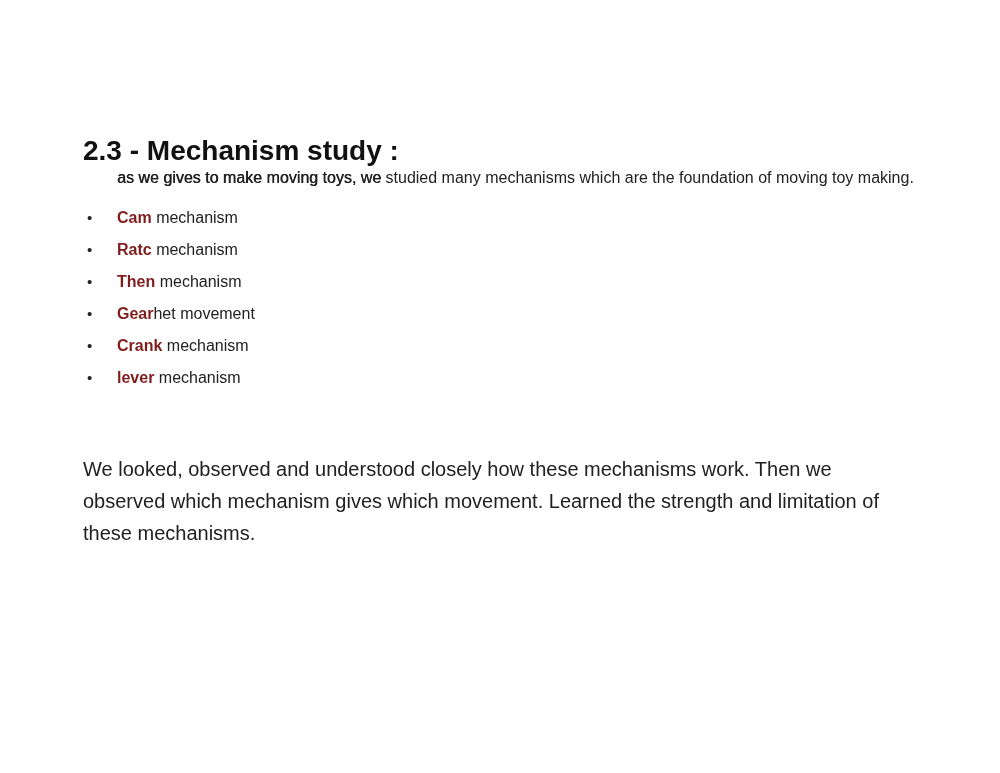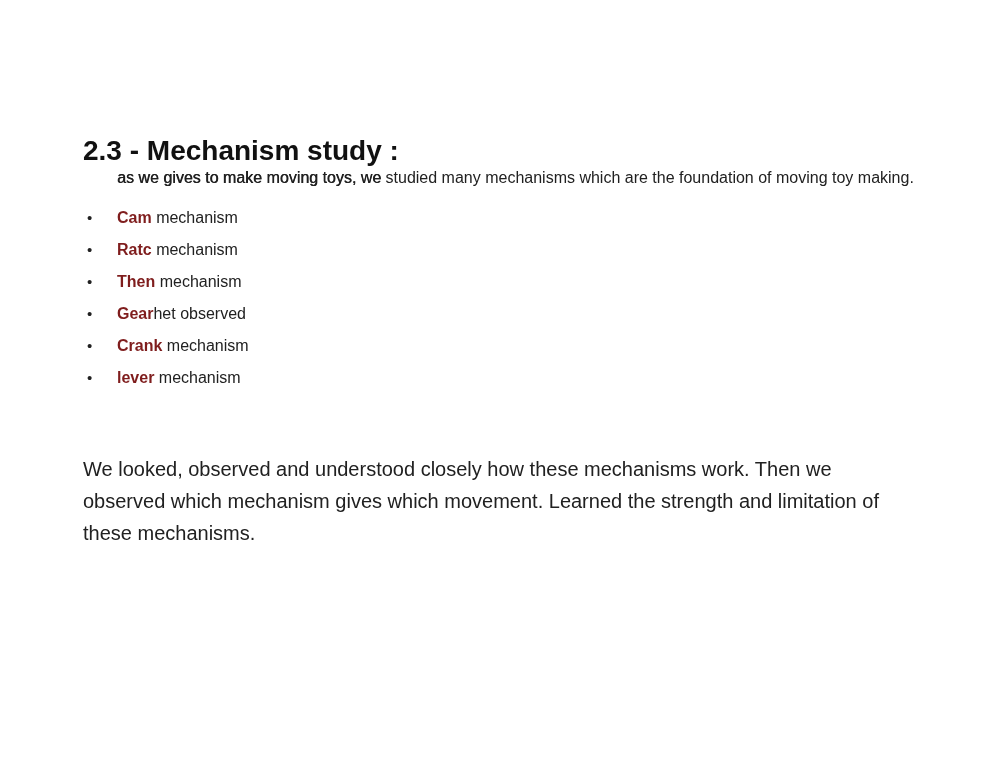--- a/index.html
+++ b/index.html
@@ -80,21 +80,21 @@
 
     <div class="bullet-item">
       <span class="bullet-marker">•</span><span class="bold">Ratc</span><span> mechanism</span>
     </div>
 
     <div class="bullet-item">
       <span class="bullet-marker">•</span><span class="bold">Then</span><span> mechanism</span>
     </div>
 
     <div class="bullet-item">
-      <span class="bullet-marker">•</span><span class="bold">Gear</span><span>het observed</span>
+      <span class="bullet-marker">•</span><span class="bold">Gear</span><span>het movement</span>
     </div>
 
     <div class="bullet-item">
       <span class="bullet-marker">•</span><span class="bold">Crank</span><span> mechanism</span>
     </div>
 
     <div class="bullet-item">
       <span class="bullet-marker">•</span><span class="bold">lever</span><span> mechanism</span>
     </div>
 

